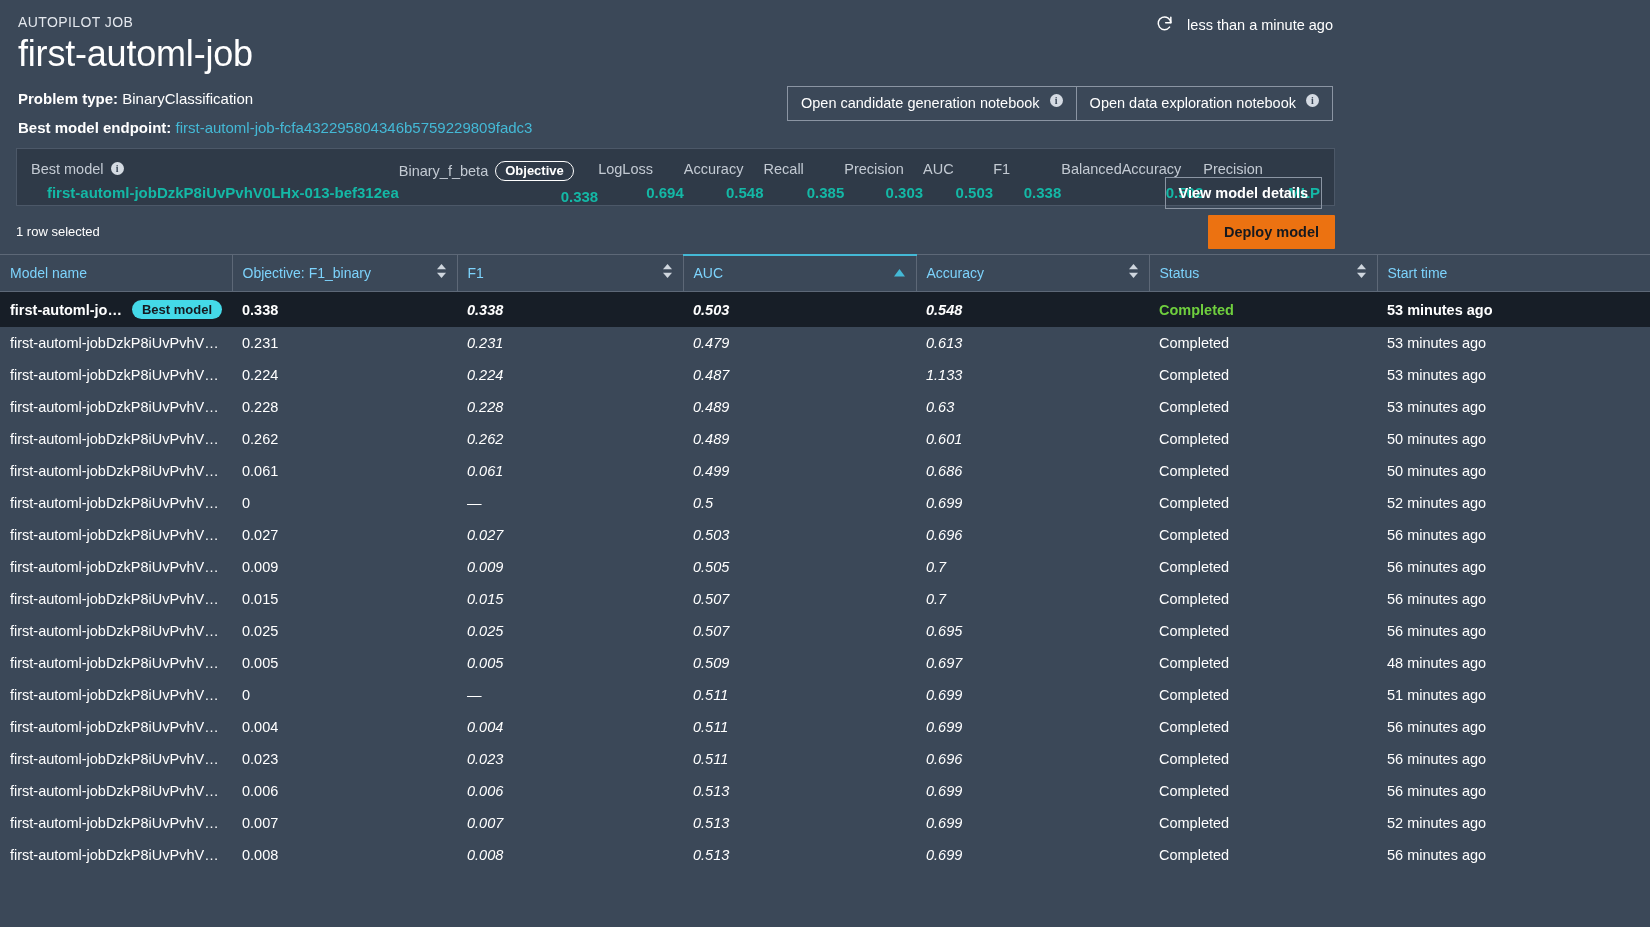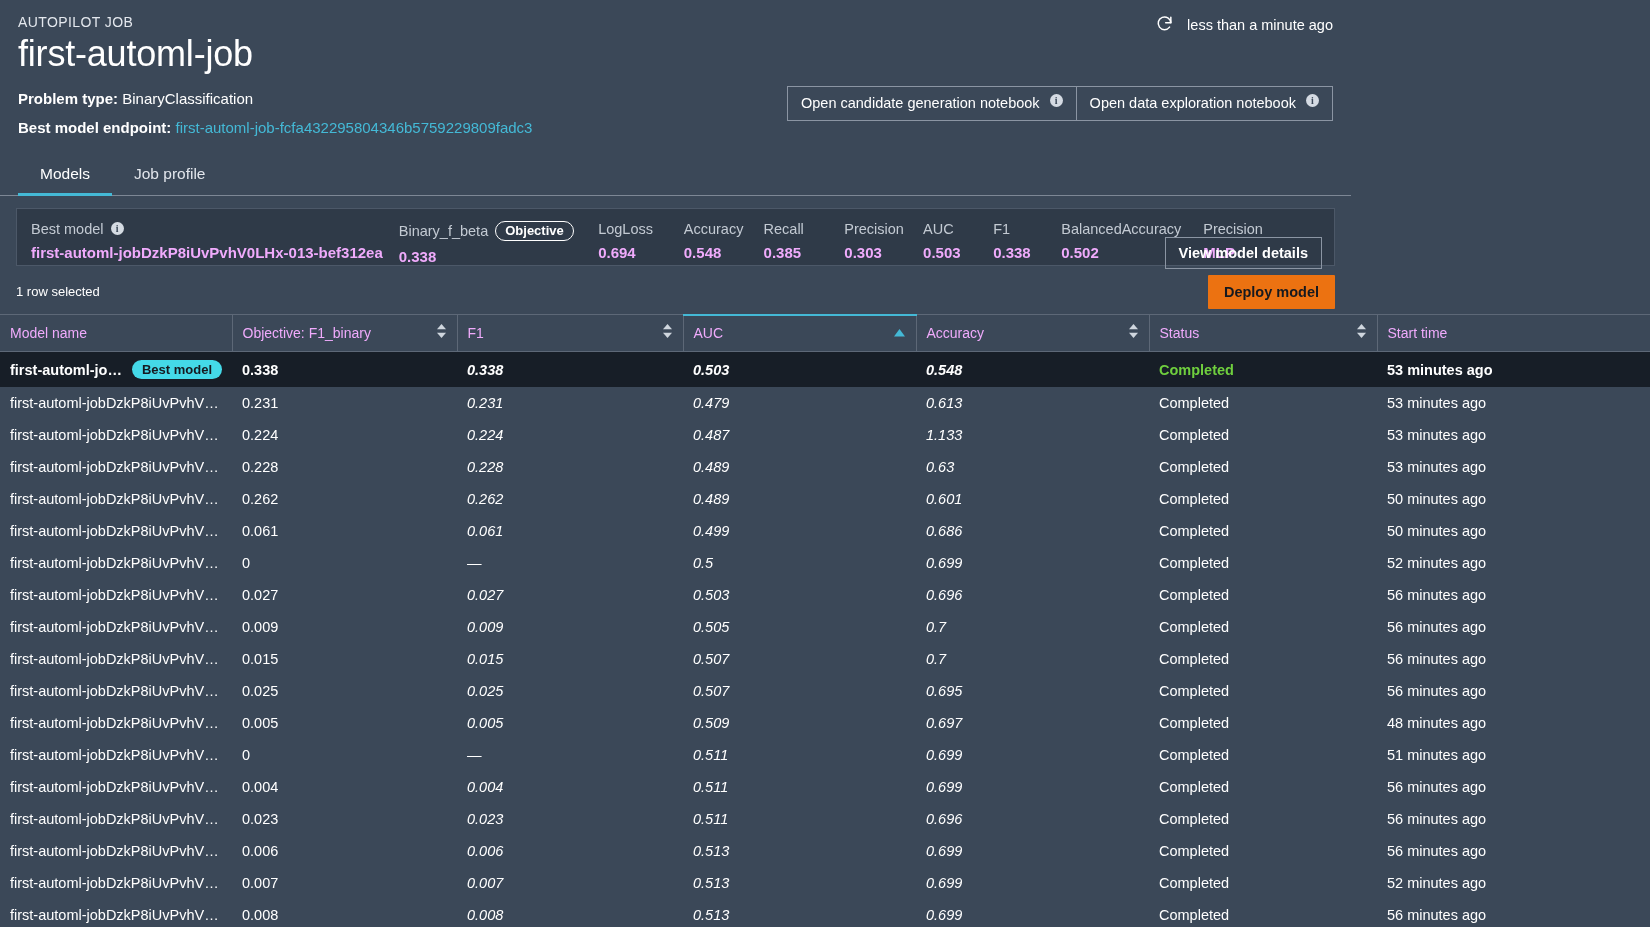--- a/index.html
+++ b/index.html
@@ -70,21 +70,21 @@
   .best-panel {
     background: #2f3a48; border: 1px solid #4c5868;
     display: flex; align-items: flex-start;
     padding: 12px 14px 14px 14px; position: relative; height: 58px;
   }
   .bm-col { display: flex; flex-direction: column; gap: 7px; }
   .bm-head {
     font-size: 14.5px; color: #c3cad3; display: flex; align-items: center; gap: 7px;
     white-space: nowrap;
   }
-  .bm-val { font-size: 15px; font-weight: bold; color: #f0abfc; white-space: nowrap; }
+  .bm-val { font-size: 15px; font-weight: bold; color: #14b8a6; white-space: nowrap; text-align: right; }
   .objective-pill {
     border: 1px solid #ffffff; border-radius: 11px; color: #ffffff;
     font-size: 13px; padding: 1px 9px; font-weight: bold; line-height: 16px;
   }
   .view-details-btn {
     position: absolute; right: 12px; top: 28px;
     border: 1px solid #8b95a3; background: transparent; color: #ffffff;
     font-size: 14.5px; padding: 7px 13px; cursor: pointer;
     font-family: "Liberation Sans", sans-serif; font-weight: bold;
   }
@@ -98,21 +98,21 @@
   .deploy-btn {
     background: #ec7211; color: #16191f; border: none; font-weight: bold;
     font-size: 14.5px; padding: 9px 16px; cursor: pointer; border-radius: 1px;
     font-family: "Liberation Sans", sans-serif;
   }
 
   
   .table-scroll { width: 1650px; overflow: hidden; }
   table.models { border-collapse: collapse; width: 1650px; table-layout: fixed; }
   table.models th {
-    background: #3b4858; color: #f0abfc; font-size: 14px; font-weight: 400;
+    background: #3b4858; color: #7dd3fc; font-size: 14px; font-weight: 400;
     text-align: right; padding: 8px 10px 9px 10px; height: 34px;
     border-left: 1px solid #5d6877; border-bottom: 1px solid #5d6877;
     border-top: 1px solid #5d6877;
     position: relative; vertical-align: middle; white-space: nowrap;
   }
   table.models th:first-child { border-left: none; }
   table.models th.sorted { border-top: 2px solid #44b9d6; }
   .th-inner { display: flex; align-items: center; justify-content: space-between; }
   .sort-ico { margin-left: 8px; display: inline-block; }
   table.models td {
@@ -168,24 +168,20 @@
         <span>Open candidate generation notebook</span>
         <i class="info-i">i</i>
       </button>
       <button class="nb-btn">
         <span>Open data exploration notebook</span>
         <i class="info-i">i</i>
       </button>
     </div>
   </div>
 
-  <div class="tabs">
-    <div class="tab active">Models</div>
-    <div class="tab">Job profile</div>
-  </div>
 
   <div class="panel-wrap">
     <div class="best-panel">
 
       <div class="bm-col" style="width:378px">
         <div class="bm-head">
           <span>Best model</span>
           <i class="info-i">i</i>
         </div>
         <div class="bm-val">first-automl-jobDzkP8iUvPvhV0LHx-013-bef312ea</div>

